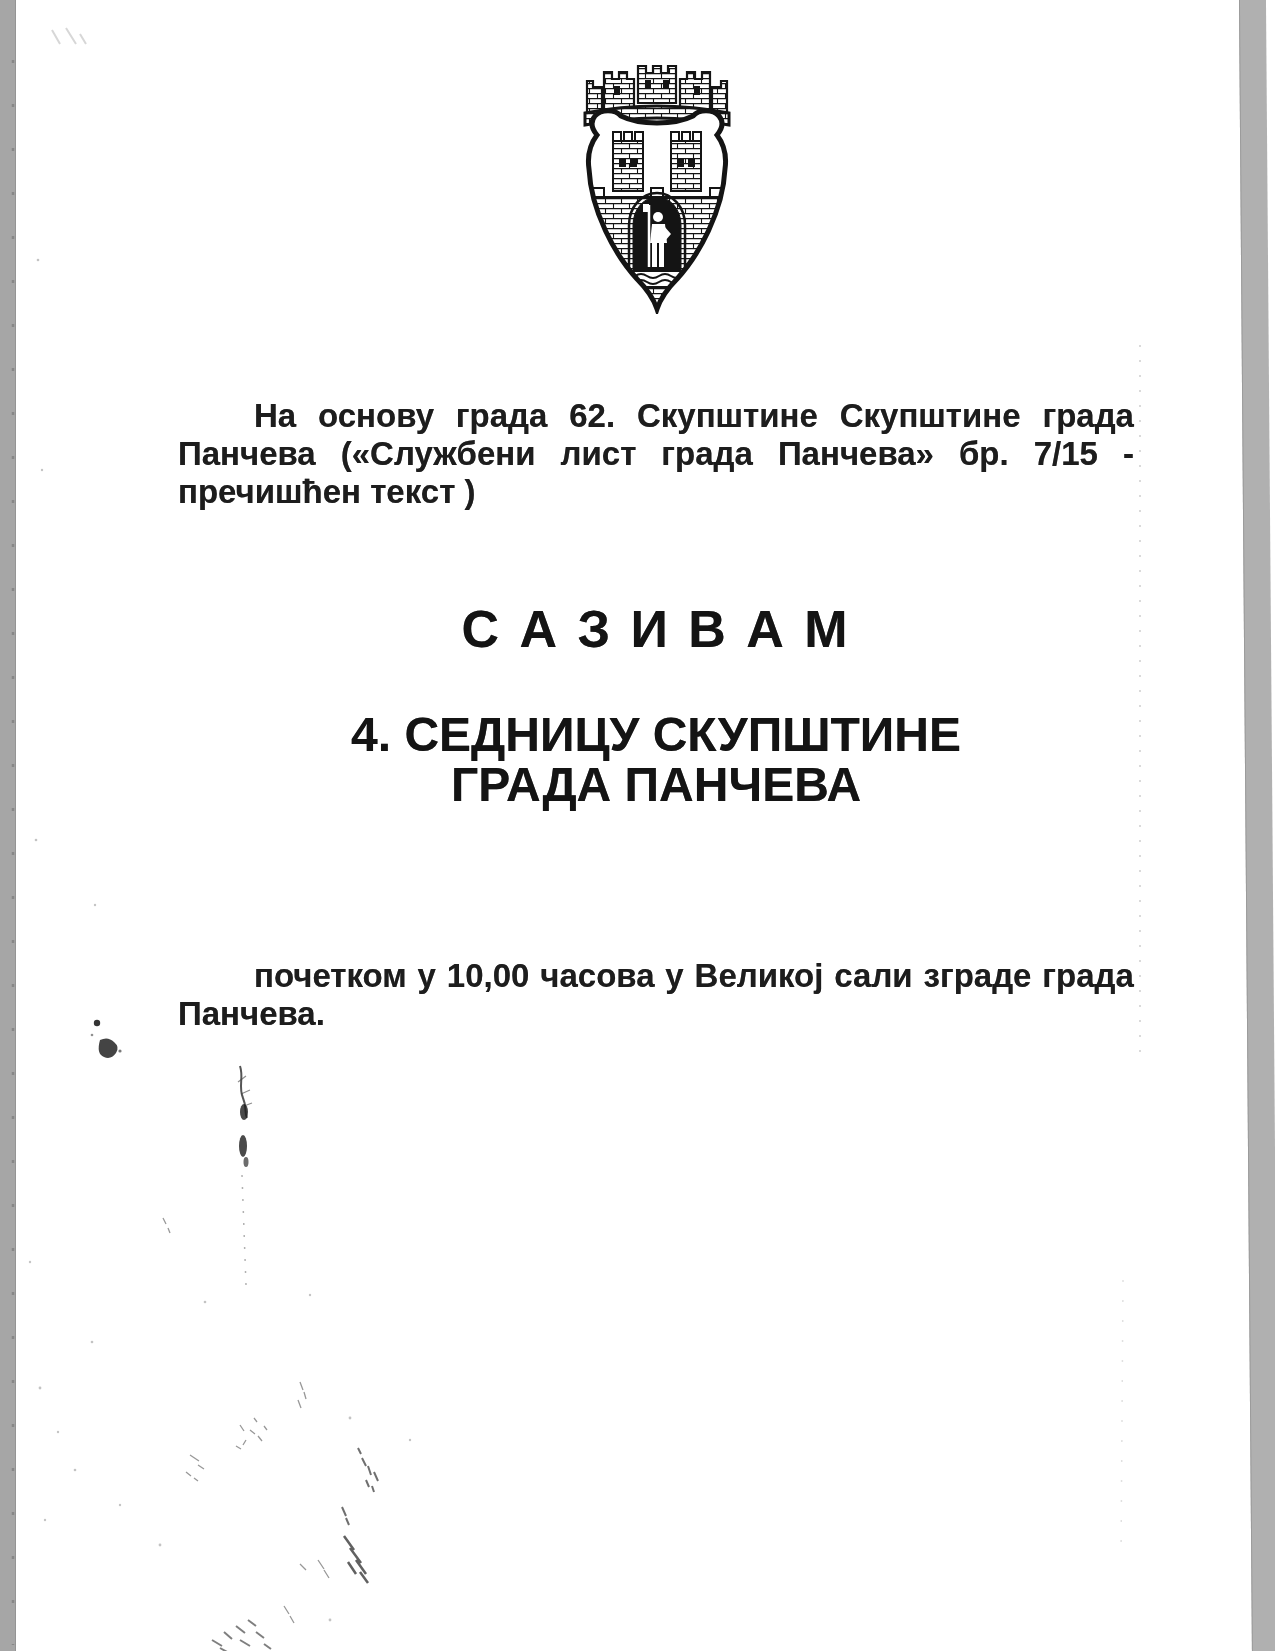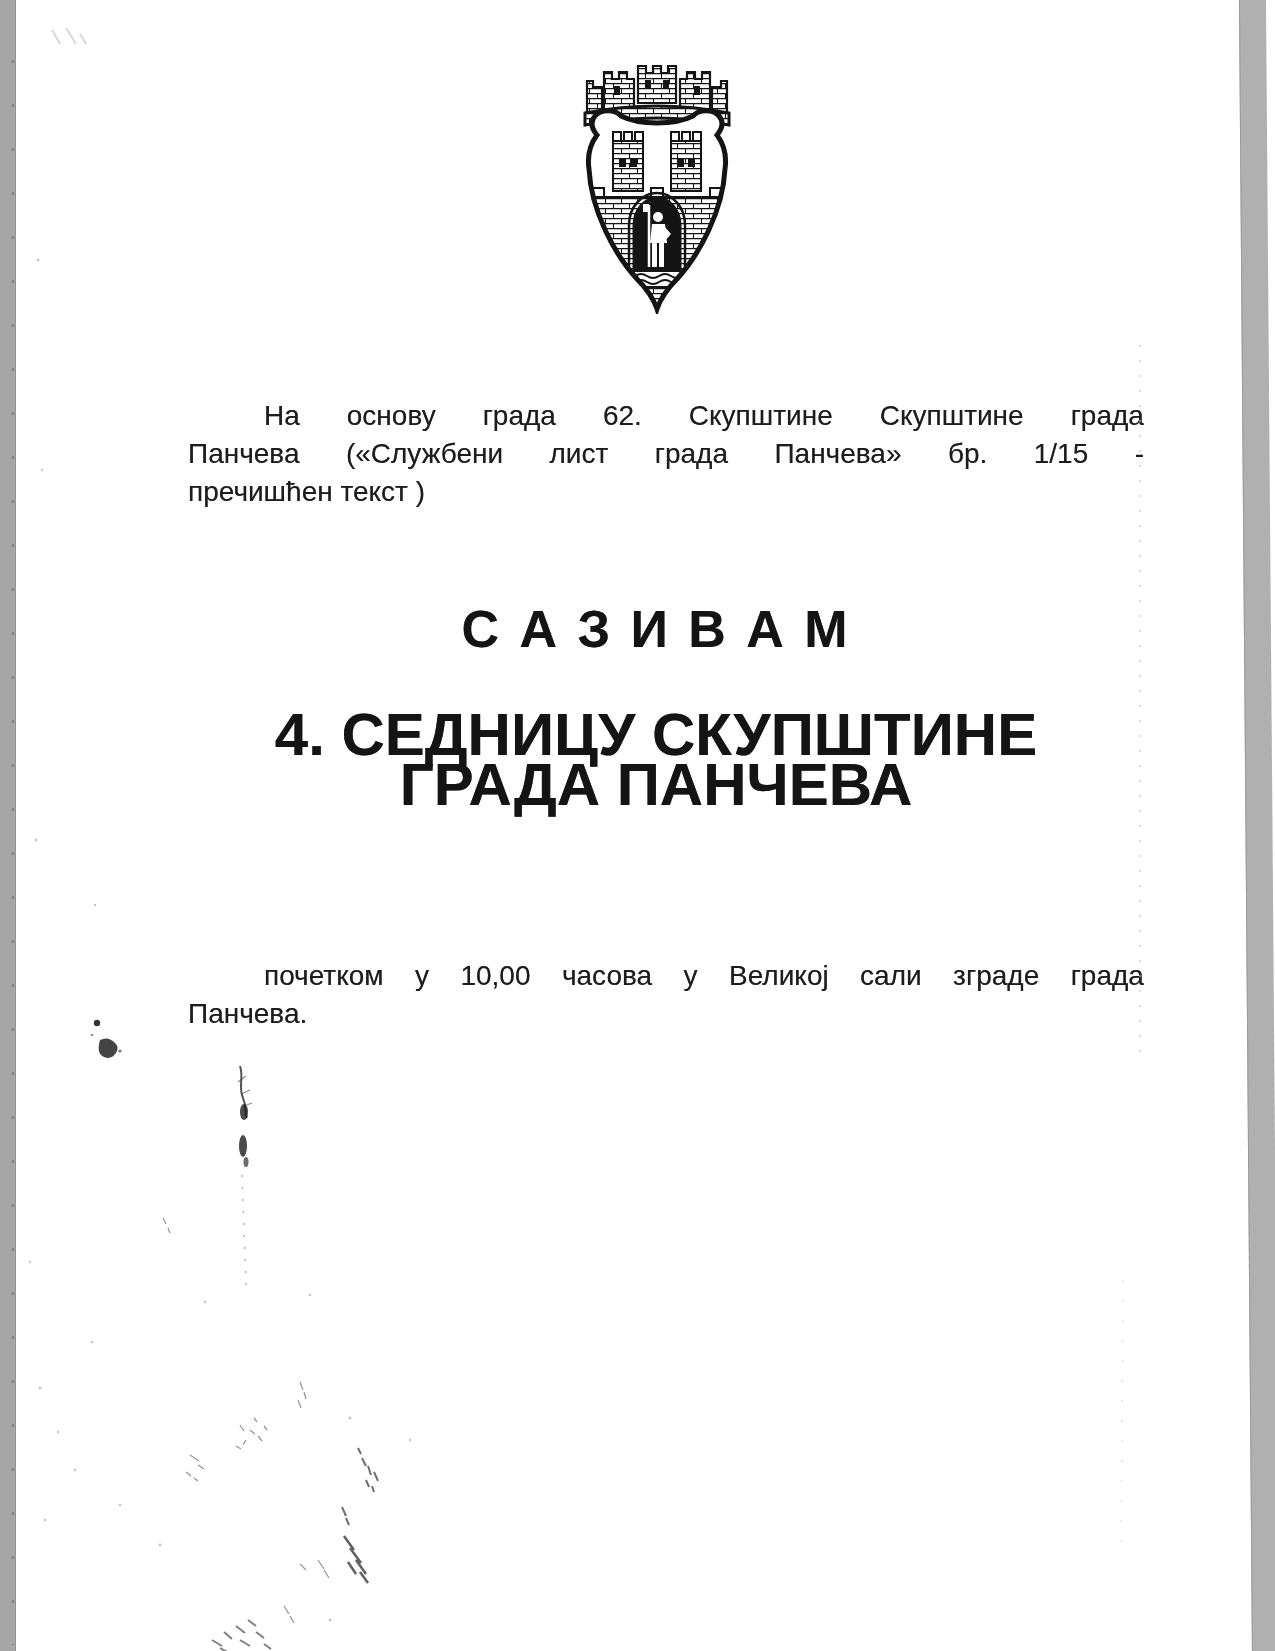--- a/index.html
+++ b/index.html
@@ -22,39 +22,40 @@
     background:#b0b0b0;
     border-left:1px solid #9b9b9b;
     transform:skewX(0.45deg);
     transform-origin:bottom right;
   }
   
   .emblem{position:absolute;left:577px;top:62px;width:160px;height:252px;}
   .emblem svg{width:100%;height:100%;display:block;}
   
   .para{
-    position:absolute;left:188px;width:956px;
-    font-size:28px;line-height:38px;
+    position:absolute;left:178px;width:956px;
+    font-size:33px;line-height:38px;
     text-shadow:0 0 0.5px rgba(0,0,0,0.55);
     white-space:nowrap;
+    font-weight:bold;
   }
   .para .line{height:38px;line-height:38px;}
   .para .line.just{display:flex;justify-content:space-between;}
   .para .line:first-child{padding-left:76px;}
   .para-intro{top:397px;}
   .para-body{top:957px;}
   .h-sazivam{
     position:absolute;left:178px;width:956px;top:599px;
     text-align:center;font-size:52px;font-weight:bold;
     letter-spacing:3px;color:#141414;
     text-shadow:0 0 0.5px rgba(0,0,0,0.6);
   }
   .h-session{
     position:absolute;left:178px;width:956px;top:710px;
-    text-align:center;font-size:60px;font-weight:bold;line-height:50px;
+    text-align:center;font-size:48px;font-weight:bold;line-height:50px;
     color:#141414;
     text-shadow:0 0 0.5px rgba(0,0,0,0.6);
   }
   .artifacts{position:absolute;left:0;top:0;width:1275px;height:1651px;pointer-events:none;}
 </style>
 </head>
 <body>
 
 <div class="page">
 
@@ -147,21 +148,21 @@
         <span>Скупштине</span>
         <span>града</span>
       </div>
       <div class="line just">
         <span>Панчева</span>
         <span>(«Службени</span>
         <span>лист</span>
         <span>града</span>
         <span>Панчева»</span>
         <span>бр.</span>
-        <span>1/15</span>
+        <span>7/15</span>
         <span>-</span>
       </div>
       <div class="line">пречишћен текст )</div>
     </div>
 
   <div class="h-sazivam">С А З И В А М</div>
 
   <div class="h-session">
     <div>4. СЕДНИЦУ СКУПШТИНЕ</div>
     <div>ГРАДА ПАНЧЕВА</div>

